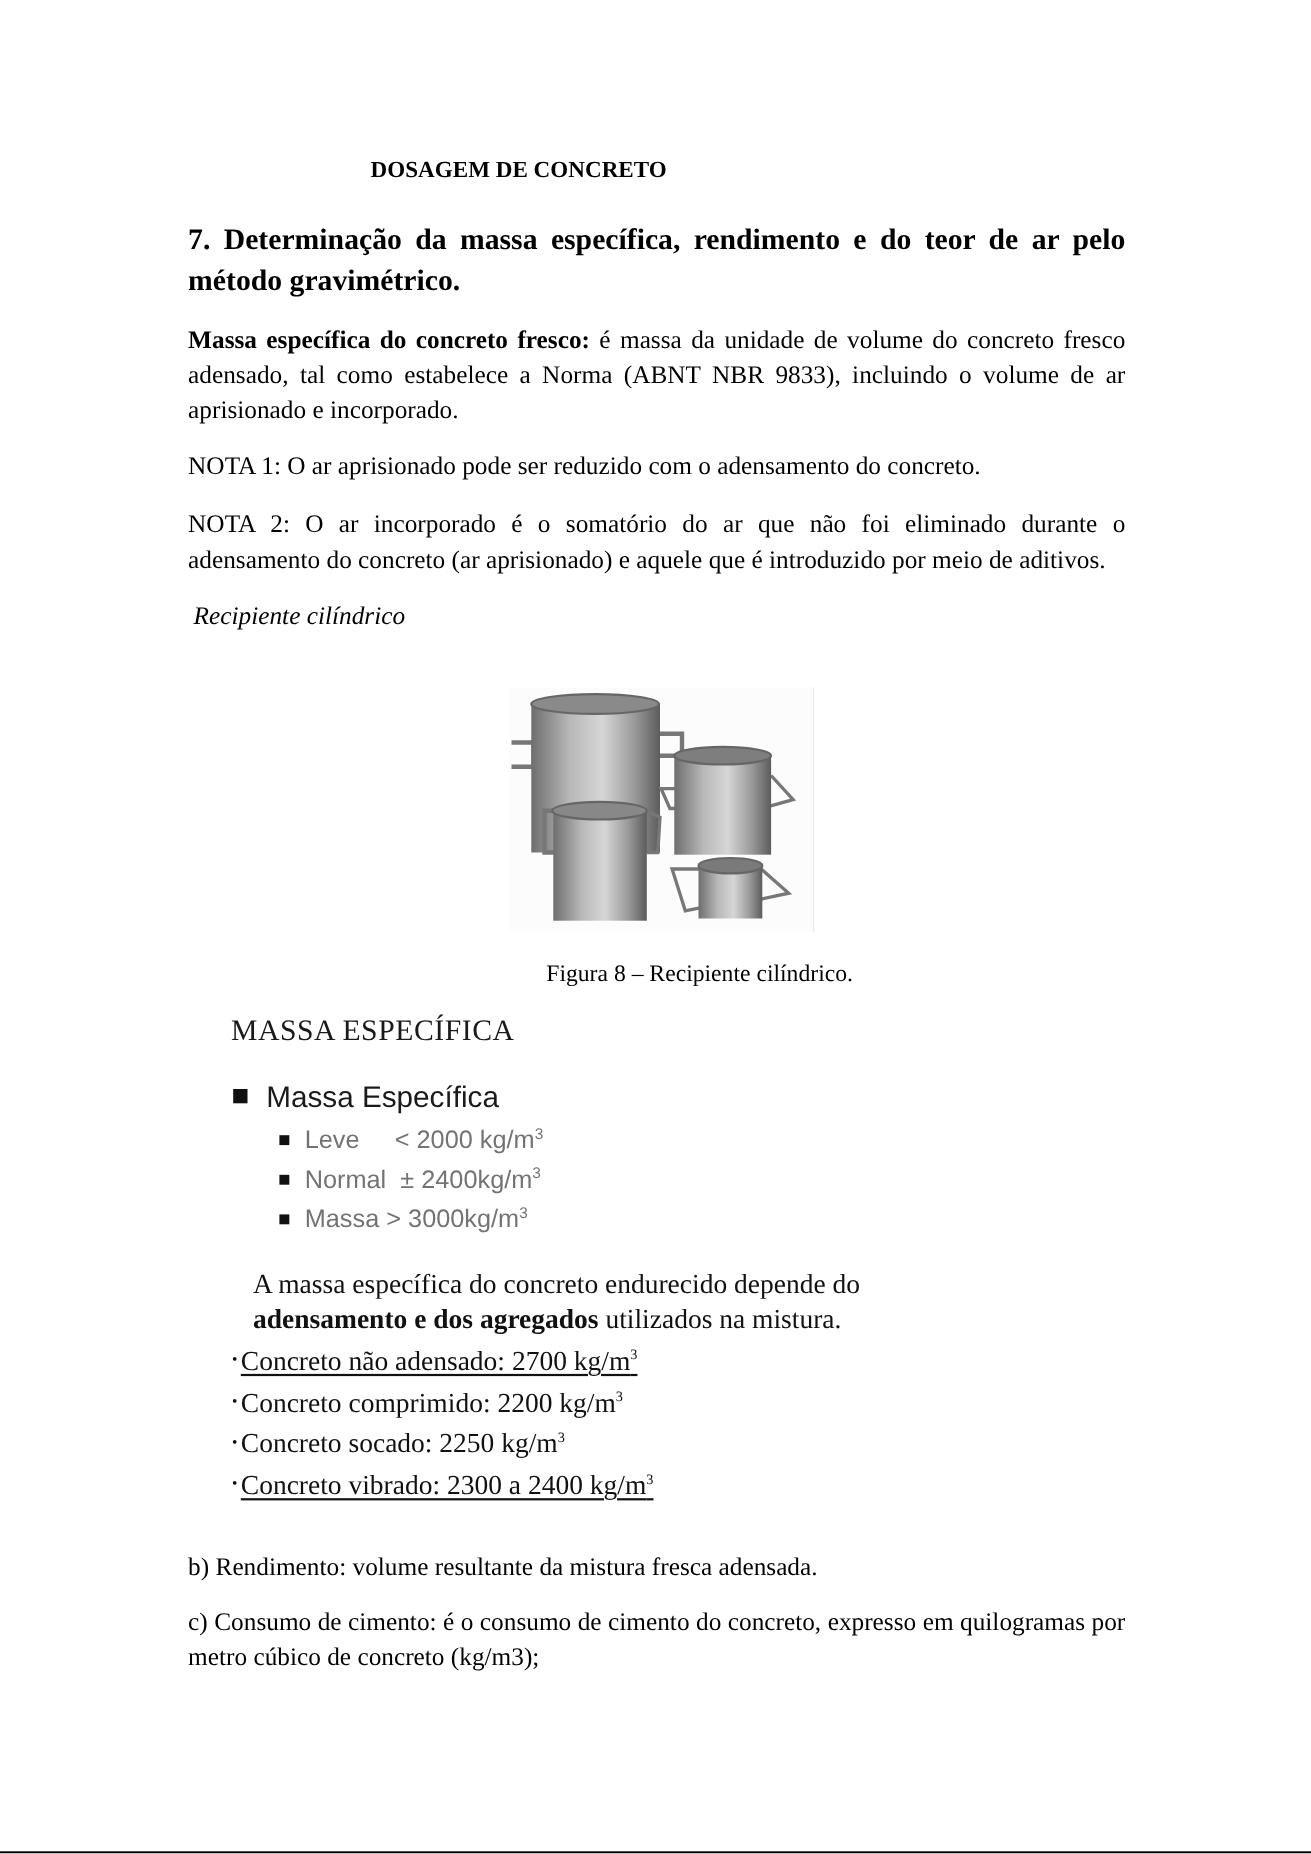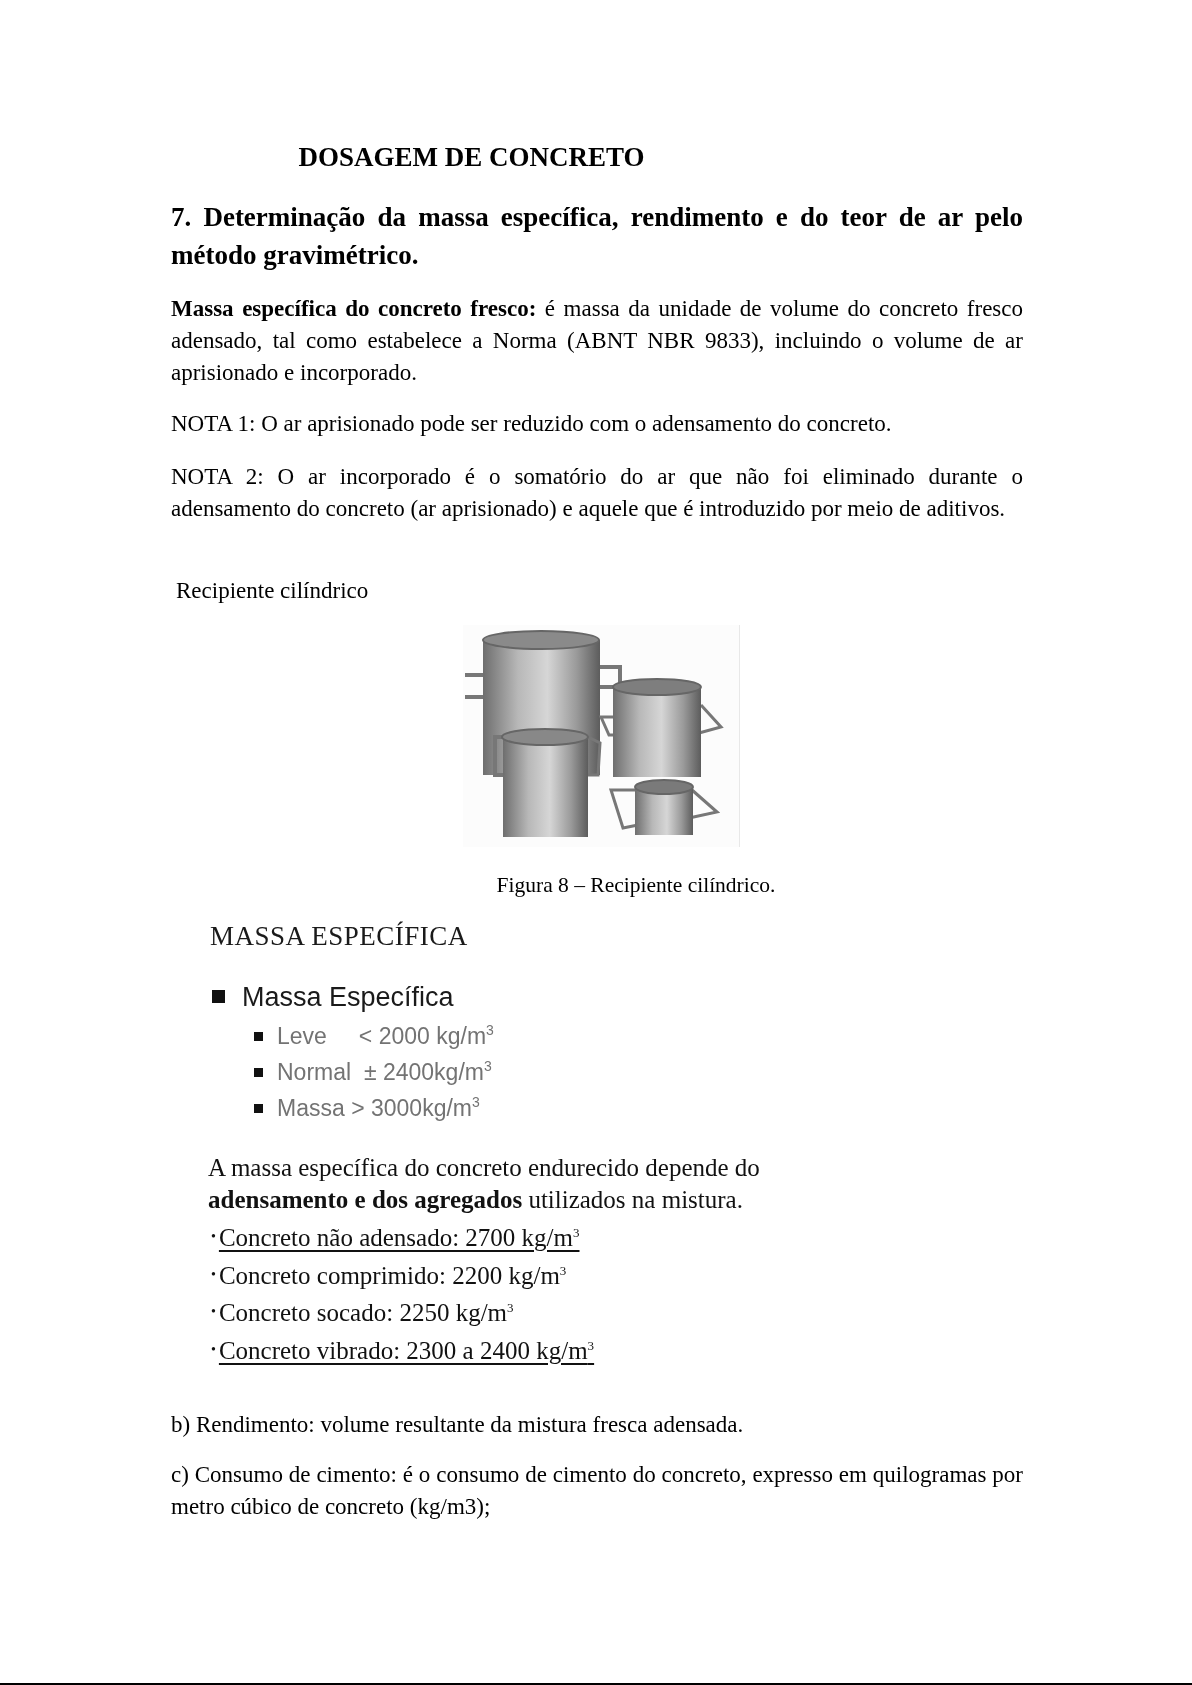--- a/index.html
+++ b/index.html
@@ -1,37 +1,37 @@
 <!DOCTYPE html>
 <html><head>
 <meta charset="utf-8">
 <style>
   html, body { margin: 0; padding: 0; background: #ffffff; }
   body { width: 1192px; height: 1685px; position: relative; overflow: hidden; color: #000; }
   .page { position: absolute; left: 0; top: 0; width: 1192px; height: 1685px; }
   .serif { font-family: "Liberation Serif", "DejaVu Serif", serif; }
   .sans { font-family: "Liberation Sans", "DejaVu Sans", sans-serif; }
-  .title { position: absolute; top: 142px; left: 0; width: 943px; text-align: center; font-weight: bold; font-size: 27px; }
+  .title { position: absolute; top: 142px; left: 0; width: 943px; text-align: center; font-weight: bold; font-size: 21px; }
   .heading { position: absolute; top: 198px; left: 171px; width: 852px; font-weight: bold; font-size: 27px; line-height: 38px; text-align: justify; text-align-last: left; }
   .para { position: absolute; left: 171px; width: 852px; font-size: 23px; line-height: 32px; text-align: justify; }
   .para b { font-weight: bold; }
   .p1 { top: 293px; }
   .p2 { top: 408px; }
   .p3 { top: 461px; }
-  .p4 { top: 575px; left: 176px; }
+  .p4 { top: 544px; left: 176px; font-style: italic; }
   .figure { position: absolute; left: 463px; top: 625px; width: 276px; height: 222px; border-right: 1px solid #e8e8e8; background: #fcfcfc; }
   .caption { position: absolute; top: 873px; left: 0; width: 1192px; text-align: center; font-size: 21.5px; margin-left: 40px; }
   .slide-title { position: absolute; top: 921px; left: 210px; font-size: 27px; letter-spacing: 0.5px; color: #1a1a1a; }
   .lvl1 { position: absolute; top: 982px; left: 212px; font-size: 27px; color: #1a1a1a; }
   .lvl1 .sq { display: inline-block; width: 13px; height: 13px; background: #111; margin-right: 17px; vertical-align: 3px; }
   .lvl2 { position: absolute; left: 254px; font-size: 23px; color: #737373; }
   .lvl2 .sq { display: inline-block; width: 9px; height: 9px; background: #111; margin-right: 14px; vertical-align: 3px; }
   .lvl2 sup { font-size: 14px; }
   .l2a { top: 1022px; } .l2b { top: 1058px; } .l2c { top: 1094px; }
-  .dep { position: absolute; left: 208px; top: 1152px; font-size: 25px; line-height: 32px; color: #111; }
+  .dep { position: absolute; left: 230px; top: 1152px; font-size: 25px; line-height: 32px; color: #111; }
   .dep b { font-weight: bold; margin-top: 37px; }
   .dens { position: absolute; left: 211px; font-size: 25px; color: #111; }
   .dens .dot { font-size: 14px; vertical-align: 5px; margin-right: 3px; }
   .dens .u { text-decoration: underline; text-underline-offset: 4px; }
   .dens sup { font-size: 13px; }
   .d1 { top: 1224px; } .d2 { top: 1262px; } .d3 { top: 1299px; } .d4 { top: 1337px; }
   .p5 { top: 1409px; }
   .p6 { top: 1459px; }
   .bottom-line { position: absolute; left: 0; bottom: 0; width: 1192px; height: 2px; background: #000; }
 </style>

